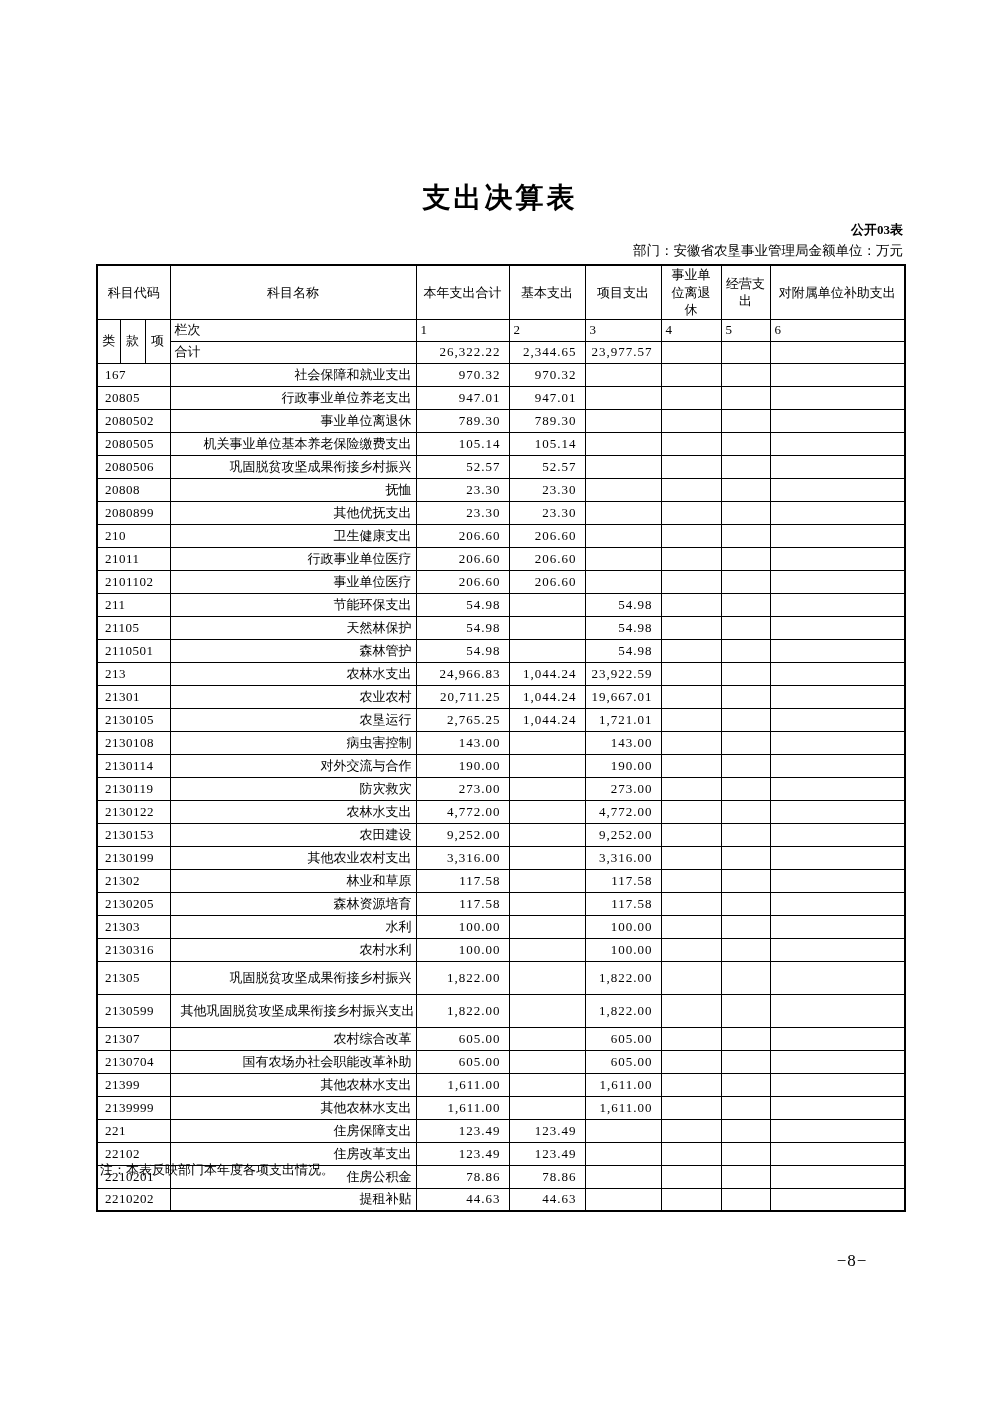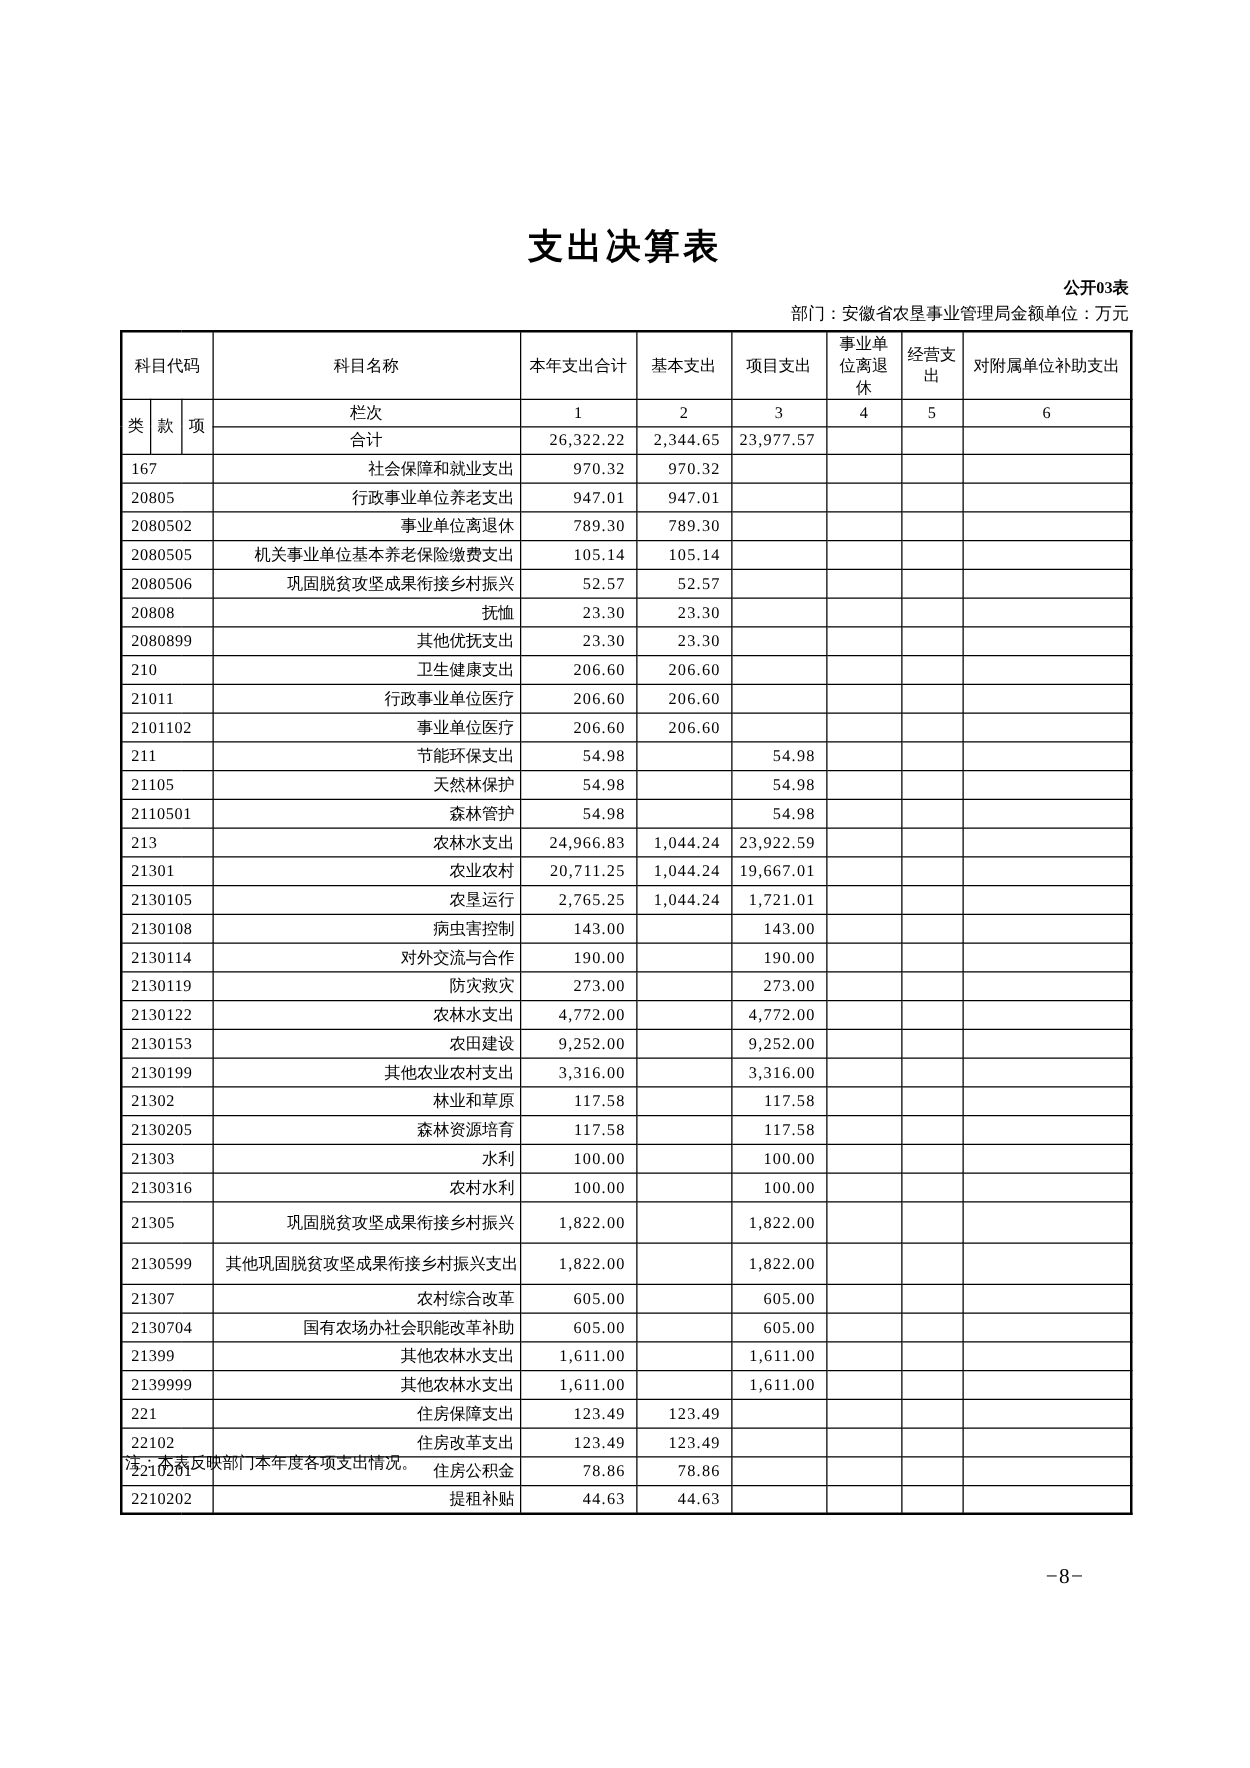--- a/index.html
+++ b/index.html
@@ -28,21 +28,21 @@
     border:1px solid #000; padding:0 4px; font-size:13px;
     font-weight:normal; vertical-align:middle; overflow:hidden;
   }
   tr.h1 { height:41px; }
   tr.h1 th { text-align:center; line-height:1.35; }
   tr.h2 { height:22px; }
   tr.h3 { height:22px;padding-left:32px; }
   th.sub { text-align:center; }
   .th-sm  { padding:0 8px; }
   .th-wide{ padding:0 25px; }
-  td.c { text-align:center; }
+  td.c { text-align:left; }
   td.num { text-align:right; padding-right:8px; letter-spacing:1px; white-space:nowrap; }
   .b { font-weight:700; }
   tbody tr { height:23px; }
   tbody tr:nth-child(27), tbody tr:nth-child(28) { height:33px; }
   tbody td { white-space:nowrap; }
   td.code { padding-left:7px; text-align:left; letter-spacing:0.5px; }
   td.name { padding-left:10px; text-align:right; }
   .note { position:absolute; top:1161px; left:100px; font-size:13px; }
   .page-number {
     position:absolute; top:1251px; left:822px; width:60px;

